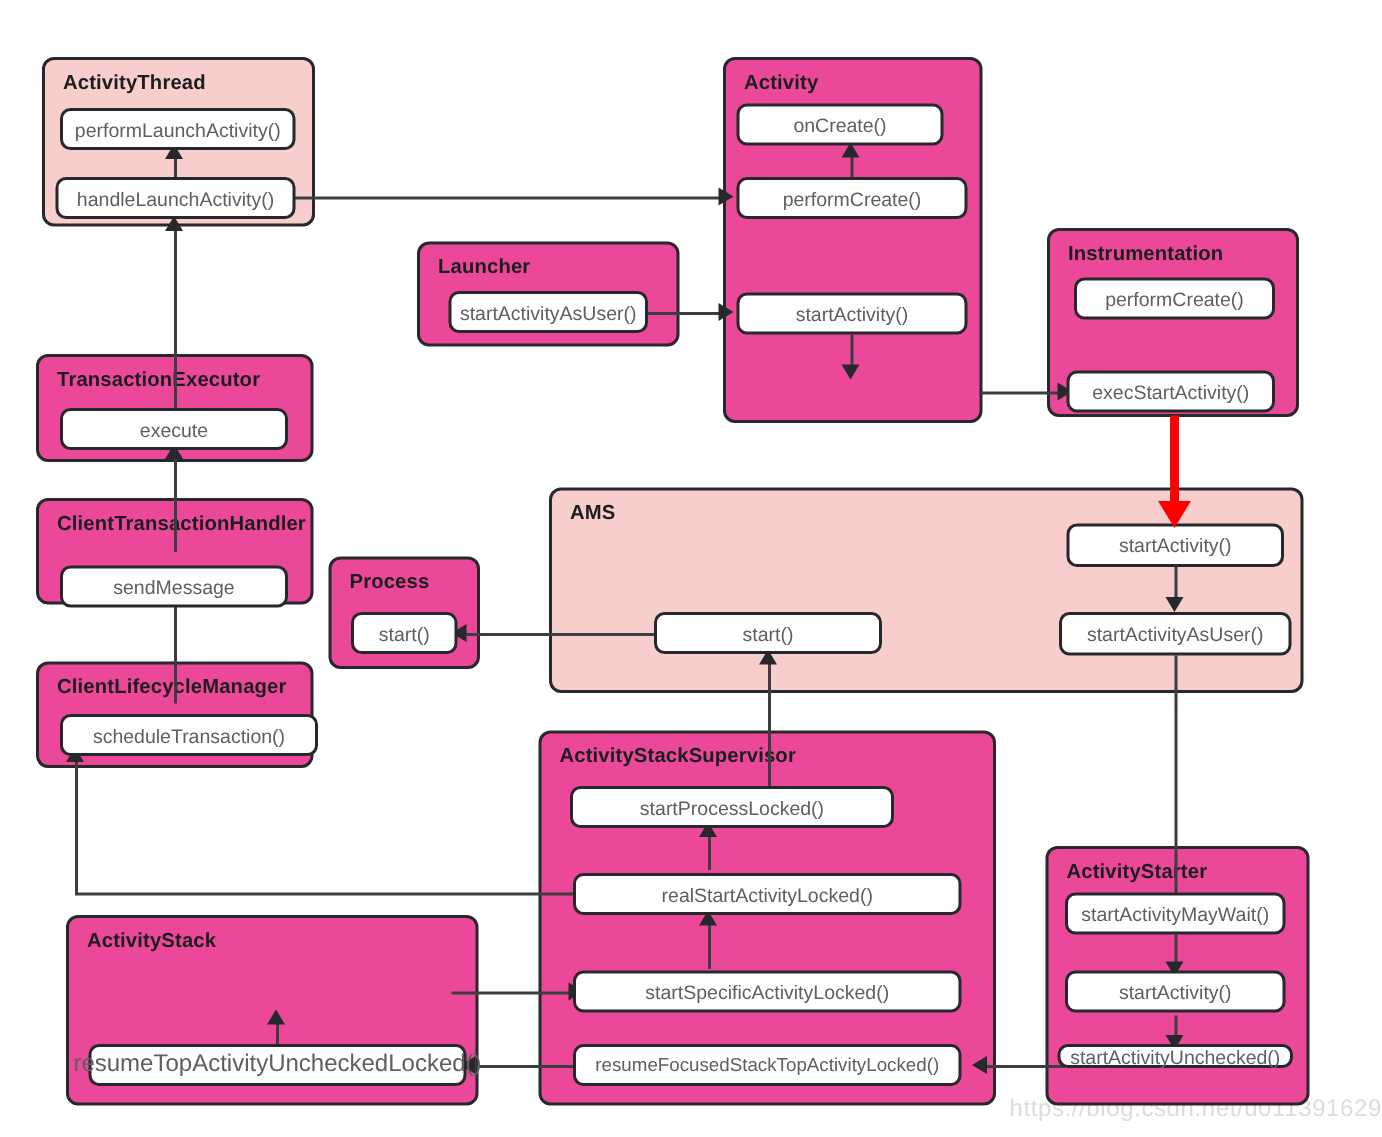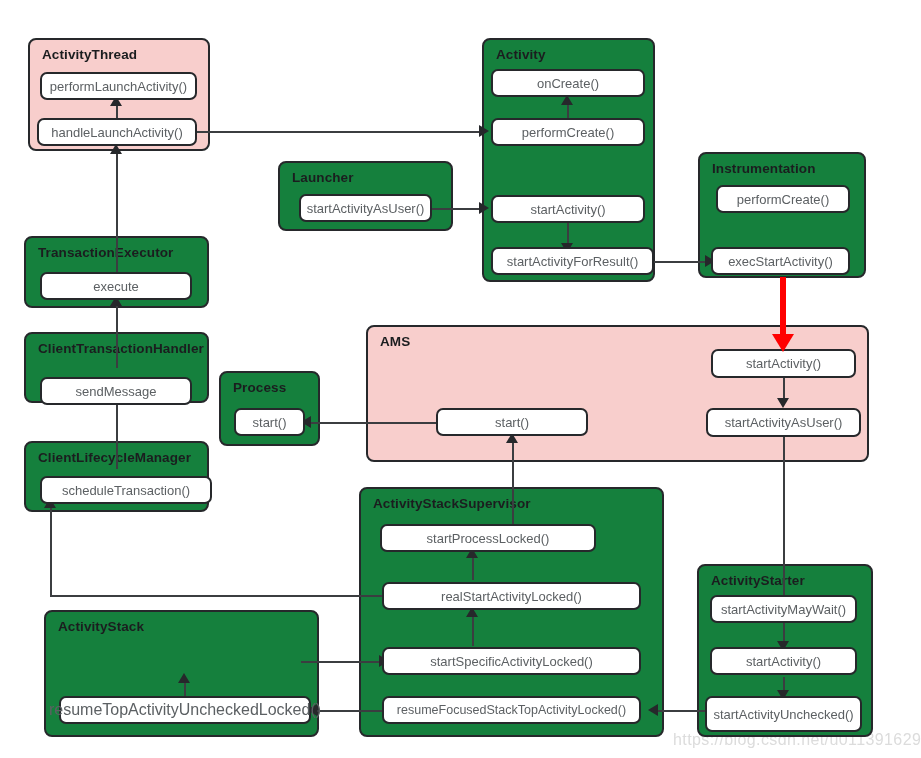--- a/index.html
+++ b/index.html
@@ -7,21 +7,21 @@
     font-family:"Liberation Sans","DejaVu Sans",sans-serif;
     width:921px;height:758px;position:relative;overflow:hidden;
   }
   #canvas{position:absolute;left:0;top:0;width:921px;height:758px;}
 
   
   .group{
     position:absolute;
     border:2px solid #26282b;
     border-radius:8px;
-    background:#15803d;
+    background:#ec4899;
     box-sizing:border-box;
     z-index:3;
   }
   .group.pink{background:#f8cecc;border-color:#26282b;}
   .group-title{
     position:absolute;
     left:12px;top:7px;
     font-size:13.5px;
     font-weight:bold;
     color:#1b1d1f;
@@ -145,24 +145,23 @@
 
   <div class="group pink" style="left:28px;top:38px;width:182px;height:113px;">
     <div class="group-title">ActivityThread</div>
   </div>
   <div class="node" style="left:40px;top:72px;width:157px;height:28px;">performLaunchActivity()</div>
   <div class="node" style="left:37px;top:118px;width:160px;height:28px;">handleLaunchActivity()</div>
 
   <div class="group" style="left:482px;top:38px;width:173px;height:244px;">
     <div class="group-title">Activity</div>
   </div>
-  <div class="node" style="left:491px;top:69px;width:154px;height:28px;">onCreate()</div>
+  <div class="node" style="left:491px;top:69px;width:138px;height:28px;">onCreate()</div>
   <div class="node" style="left:491px;top:118px;width:154px;height:28px;">performCreate()</div>
   <div class="node" style="left:491px;top:195px;width:154px;height:28px;">startActivity()</div>
-  <div class="node" style="left:491px;top:247px;width:163px;height:28px;">startActivityForResult()</div>
 
   <div class="group" style="left:278px;top:161px;width:175px;height:70px;">
     <div class="group-title">Launcher</div>
   </div>
   <div class="node" style="left:299px;top:194px;width:133px;height:28px;">startActivityAsUser()</div>
 
   <div class="group" style="left:698px;top:152px;width:168px;height:126px;">
     <div class="group-title">Instrumentation</div>
   </div>
   <div class="node" style="left:716px;top:185px;width:134px;height:28px;">performCreate()</div>
@@ -201,20 +200,20 @@
   <div class="node" style="left:380px;top:524px;width:216px;height:28px;">startProcessLocked()</div>
   <div class="node" style="left:382px;top:582px;width:259px;height:28px;">realStartActivityLocked()</div>
   <div class="node" style="left:382px;top:647px;width:259px;height:28px;">startSpecificActivityLocked()</div>
   <div class="node" style="left:382px;top:696px;width:259px;height:28px;font-size:12.5px;">resumeFocusedStackTopActivityLocked()</div>
 
   <div class="group" style="left:697px;top:564px;width:176px;height:173px;">
     <div class="group-title">ActivityStarter</div>
   </div>
   <div class="node" style="left:710px;top:595px;width:147px;height:28px;">startActivityMayWait()</div>
   <div class="node" style="left:710px;top:647px;width:147px;height:28px;">startActivity()</div>
-  <div class="node" style="left:705px;top:696px;width:157px;height:36px;">startActivityUnchecked()</div>
+  <div class="node" style="left:705px;top:696px;width:157px;height:16px;">startActivityUnchecked()</div>
 
   <div class="group" style="left:44px;top:610px;width:275px;height:127px;">
     <div class="group-title">ActivityStack</div>
   </div>
   <div class="node" style="left:59px;top:696px;width:252px;height:28px;font-size:16px;">resumeTopActivityUncheckedLocked()</div>
 
 </div>
 
 </body></html>

